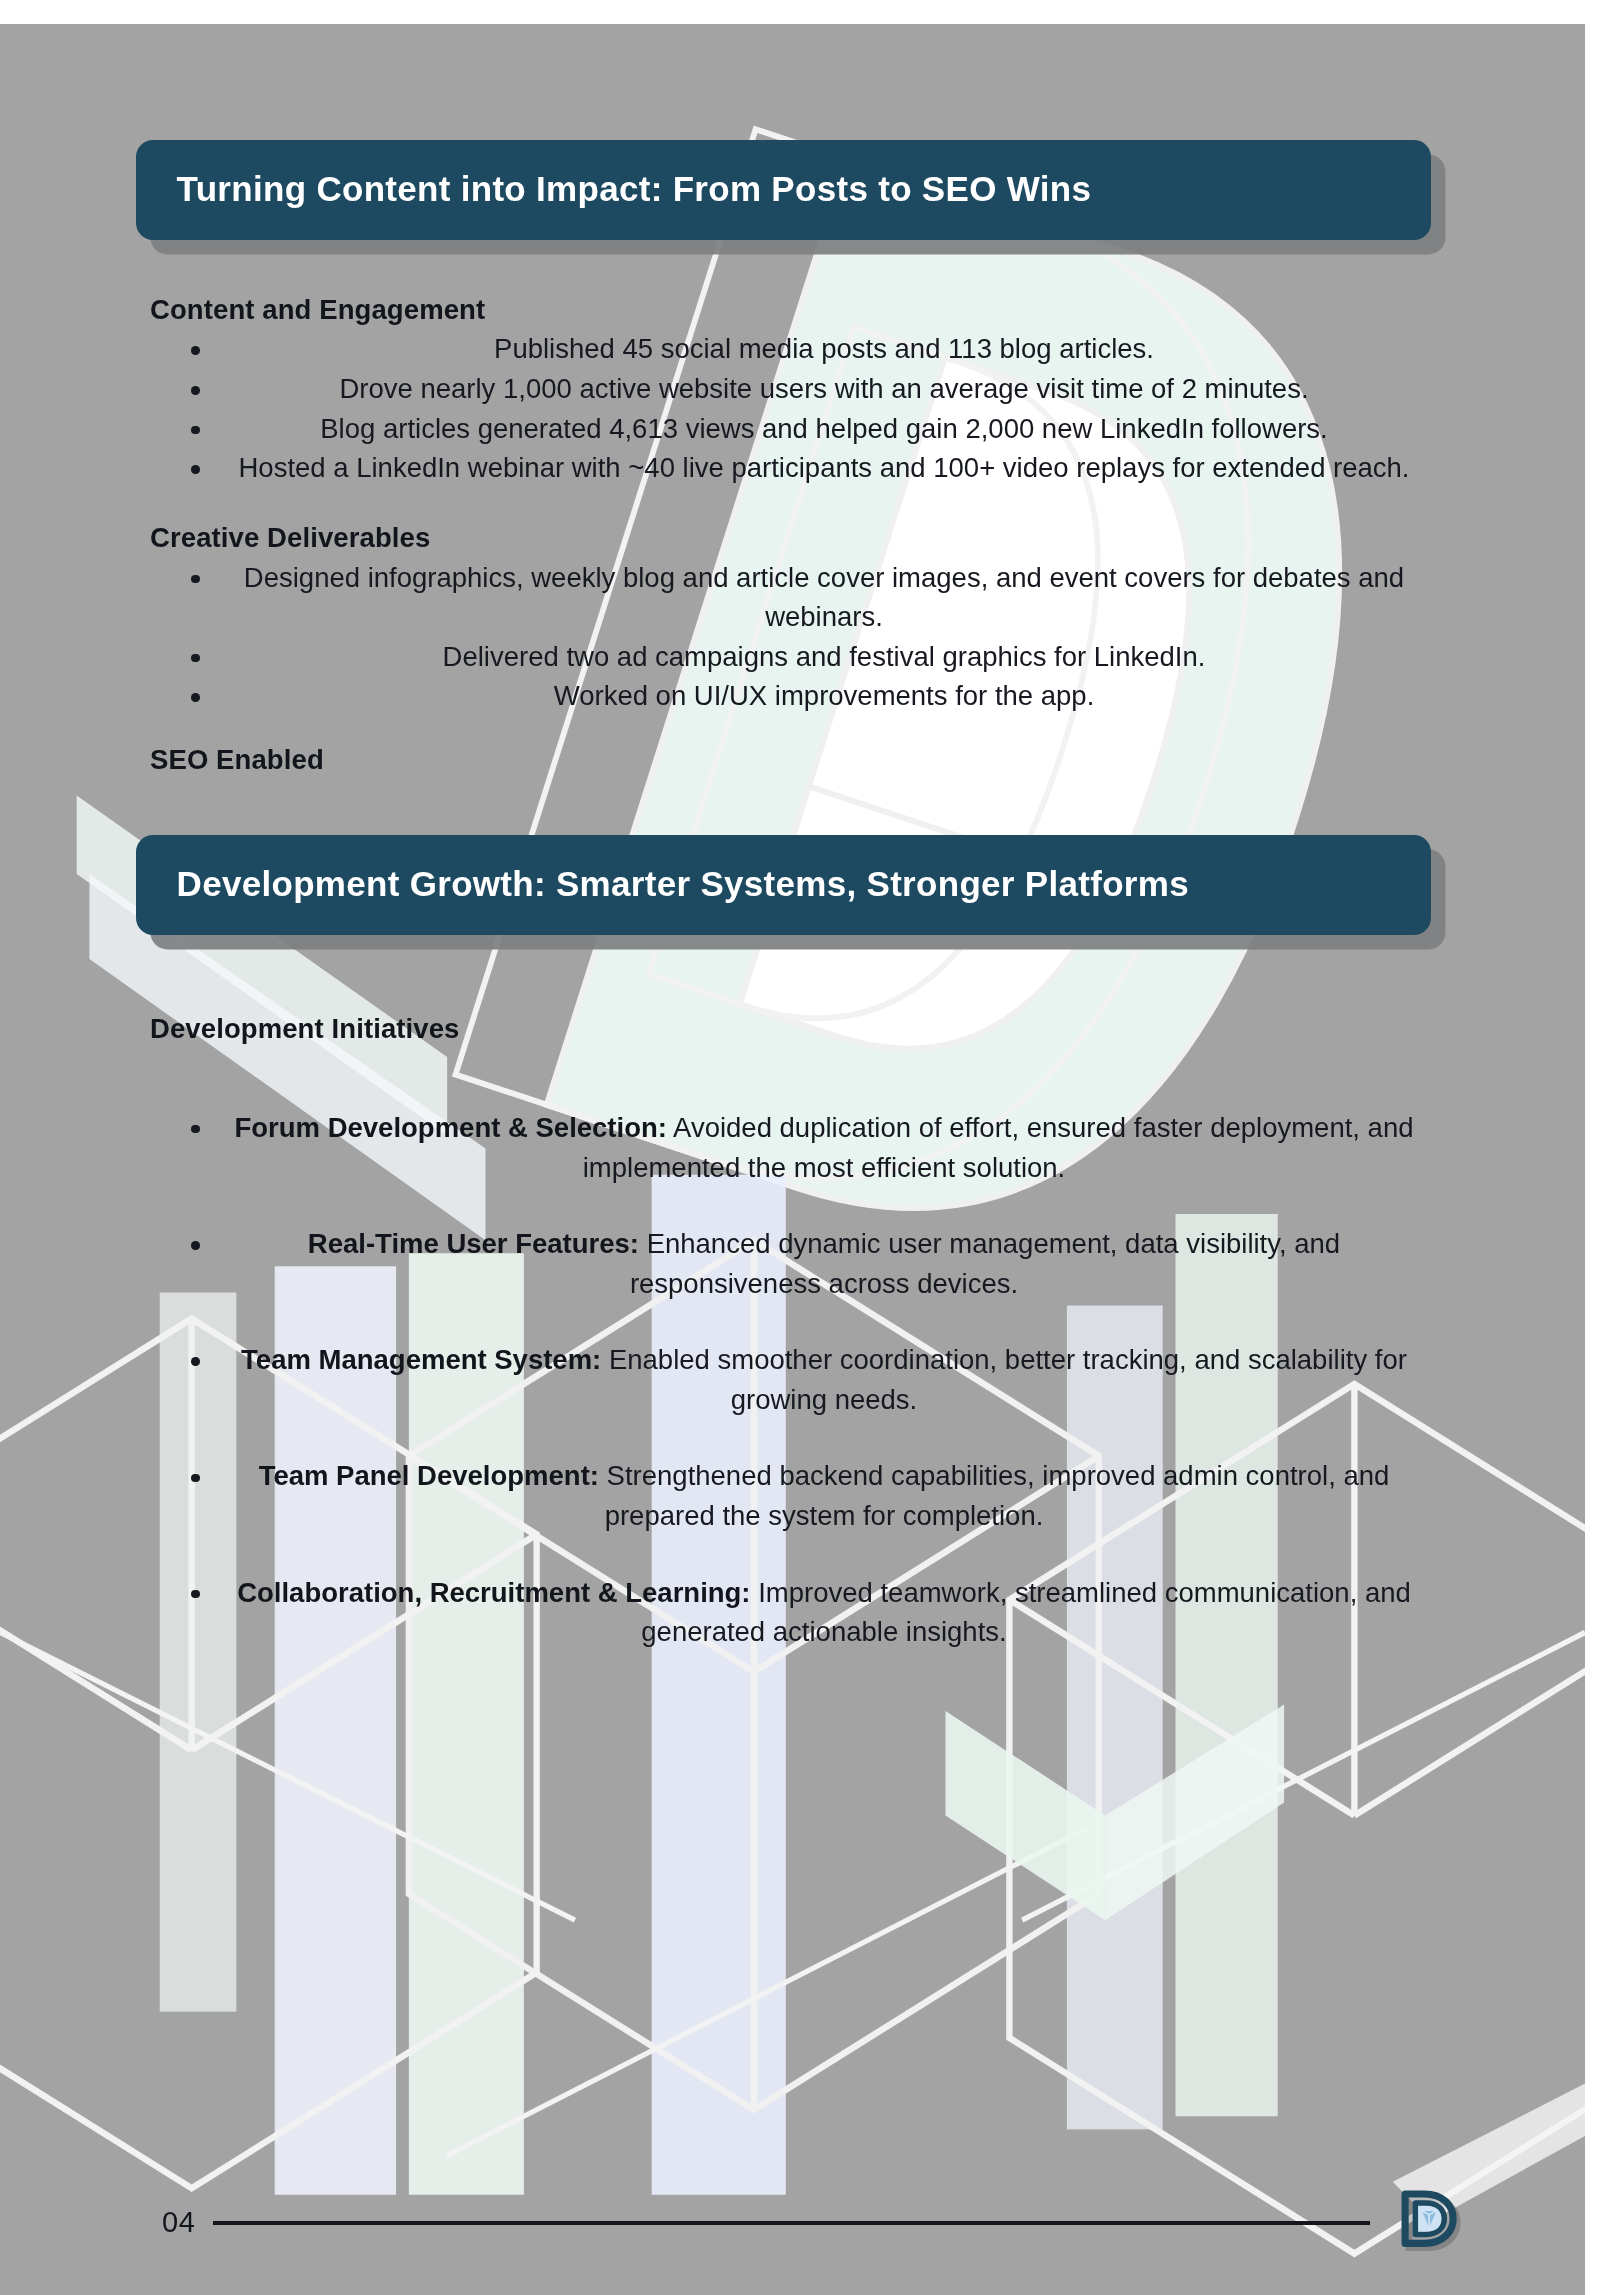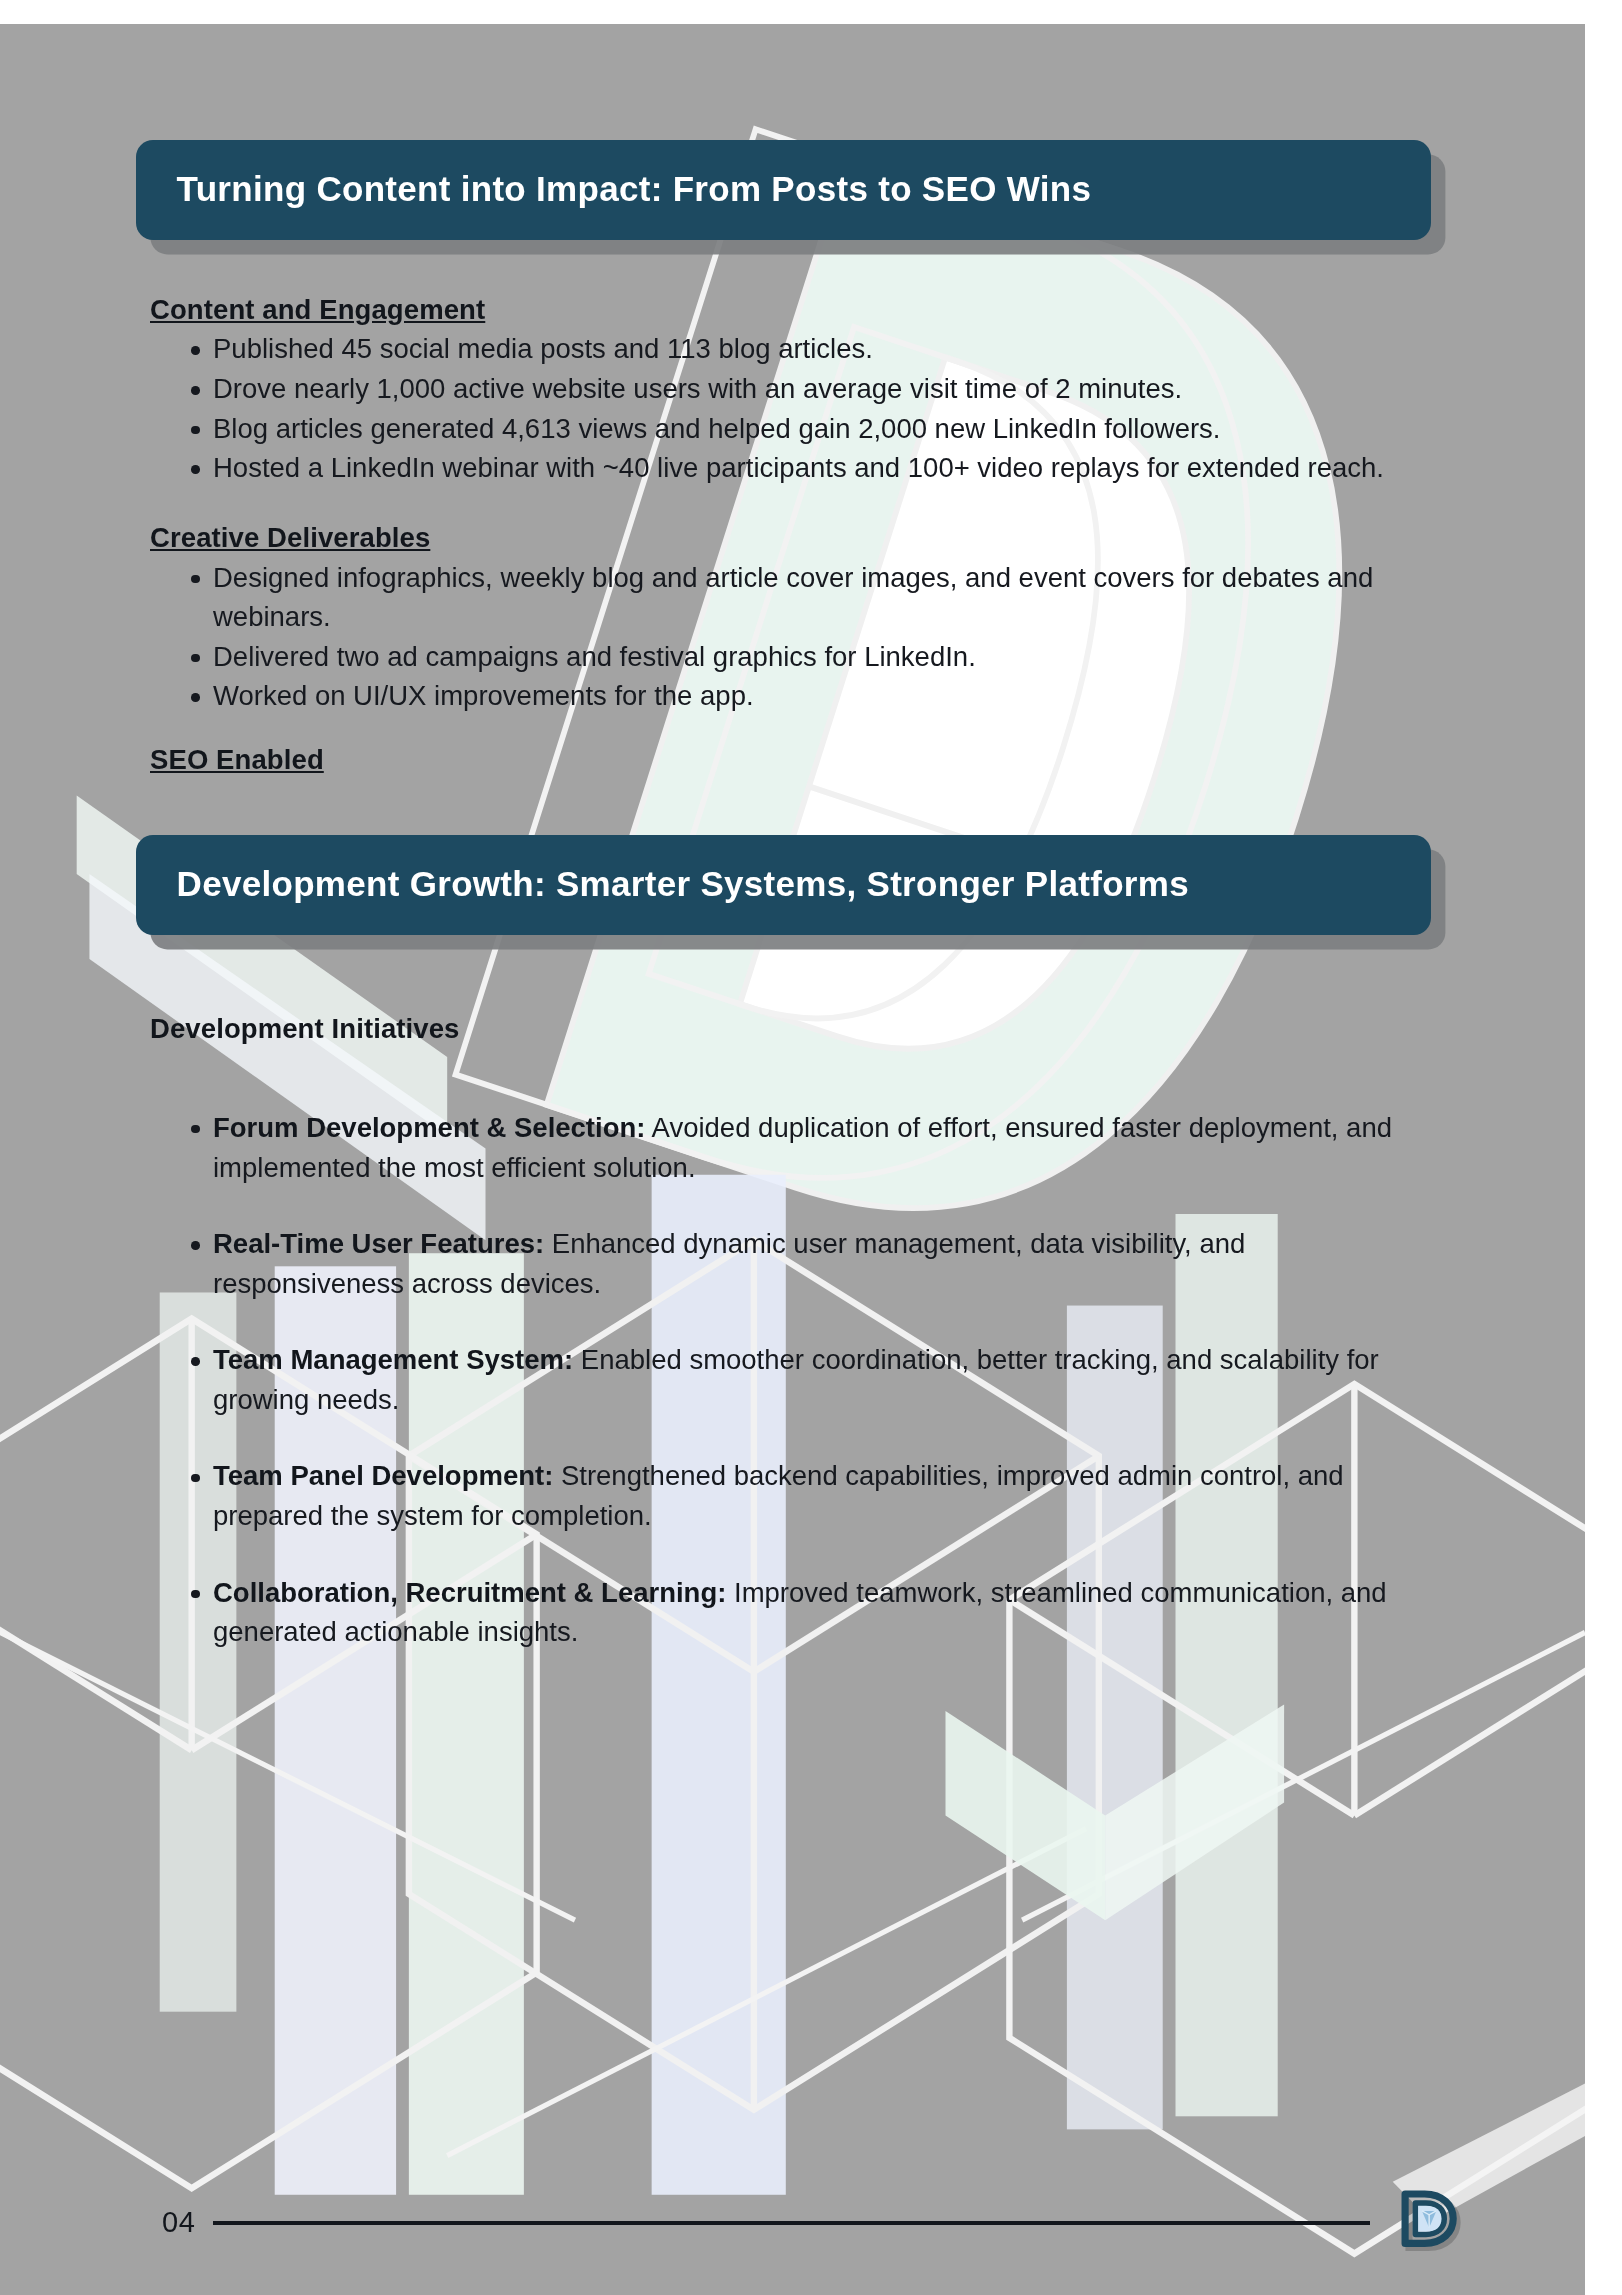--- a/index.html
+++ b/index.html
@@ -64,20 +64,21 @@
     font-size: 27.5px;
     font-weight: bold;
     color: #12161c;
     letter-spacing: 0.1px;
   }
 
   ul.bullets {
     list-style: none;
     margin: 0;
     padding: 0;
+    text-align: center;
   }
   ul.bullets > li {
     position: relative;
     font-size: 27.5px;
     line-height: 1.44;
     color: #16191f;
     padding-left: 63px;
     font-weight: 400;
   }
   ul.bullets > li::before {
@@ -85,21 +86,21 @@
     position: absolute;
     left: 41px;
     top: 0.62em;
     width: 8.5px;
     height: 8.5px;
     border-radius: 50%;
     background: #16191f;
   }
 
   
-  .block1 .section-heading { margin-bottom: 3.9px; text-decoration: underline; }
+  .block1 .section-heading { margin-bottom: 3.9px; }
   .block1 ul.bullets > li { margin-bottom: 0; }
 
   .gap-sm { height: 34px; }
   .gap-xs { height: 27.5px; }
 
   
   .dev-list > li {
     margin-bottom: 37px;
     padding-left: 73px;
   }

